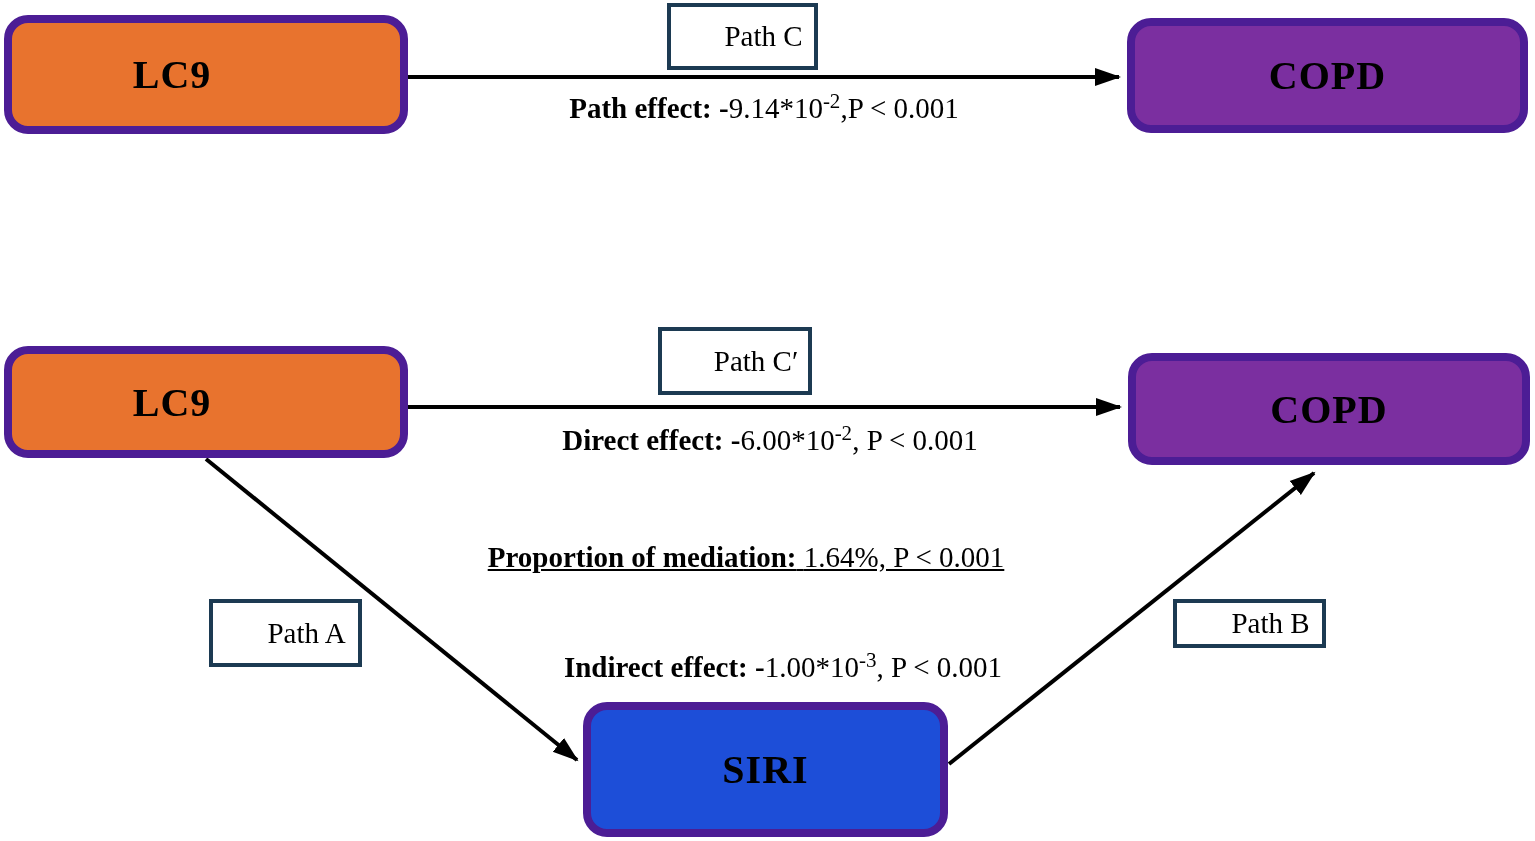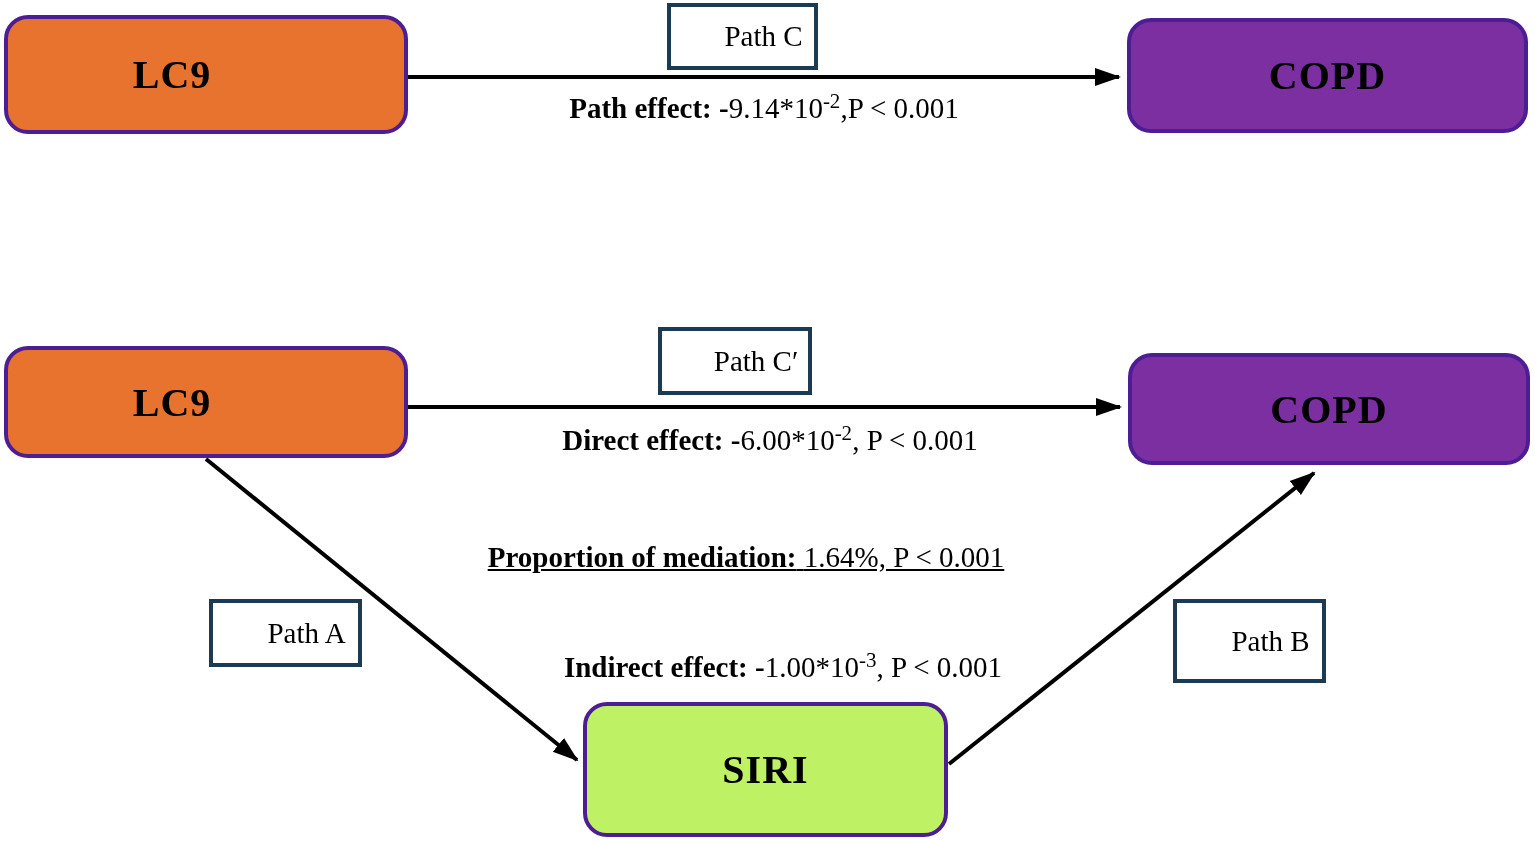--- a/index.html
+++ b/index.html
@@ -14,32 +14,32 @@
   }
   svg.arrows {
     position: absolute;
     left: 0; top: 0;
     width: 1535px; height: 841px;
     pointer-events: none;
   }
   .node {
     position: absolute;
     box-sizing: border-box;
-    border: 4px solid #4c1d95;
+    border: 8px solid #4c1d95;
     border-radius: 24px;
     display: flex;
     align-items: center;
     justify-content: center;
     font-weight: bold;
     font-size: 40px;
     letter-spacing: 1px;
   }
   .node-orange { background: #E8732E; }
   .node-purple { background: #7B2FA0; }
-  .node-green  { background: #bef264; }
+  .node-green  { background: #1d4ed8; }
   #lc9-top      { left: 4px;    top: 15px;  width: 404px; height: 119px; }
   #copd-top     { left: 1127px; top: 18px;  width: 401px; height: 115px; }
   #lc9-bottom   { left: 4px;    top: 346px; width: 404px; height: 112px; }
   #copd-bottom  { left: 1128px; top: 353px; width: 402px; height: 112px; }
   #siri         { left: 583px;  top: 702px; width: 365px; height: 135px; }
   .shift-left { transform: translateX(-34px); }
 
   .plabel {
     position: absolute;
     box-sizing: border-box;
@@ -47,21 +47,21 @@
     background: #ffffff;
     display: flex;
     align-items: center;
     justify-content: center;
     font-size: 29px;
     padding-left: 42px;
   }
   #path-c-box       { left: 667px;  top: 3px;   width: 151px; height: 67px; }
   #path-c-prime-box { left: 658px;  top: 327px; width: 154px; height: 68px; }
   #path-a-box       { left: 209px;  top: 599px; width: 153px; height: 68px; }
-  #path-b-box       { left: 1173px; top: 599px; width: 153px; height: 84px; }
+  #path-b-box       { left: 1173px; top: 599px; width: 153px; height: 49px; }
 
   .effect {
     position: absolute;
     font-size: 29px;
     white-space: nowrap;
     transform: translateX(-50%);
   }
   #total-effect      { left: 764px; top: 92px;  }
   #direct-effect     { left: 770px; top: 424px; }
   #proportion-effect { left: 746px; top: 541px; text-decoration: underline; }

